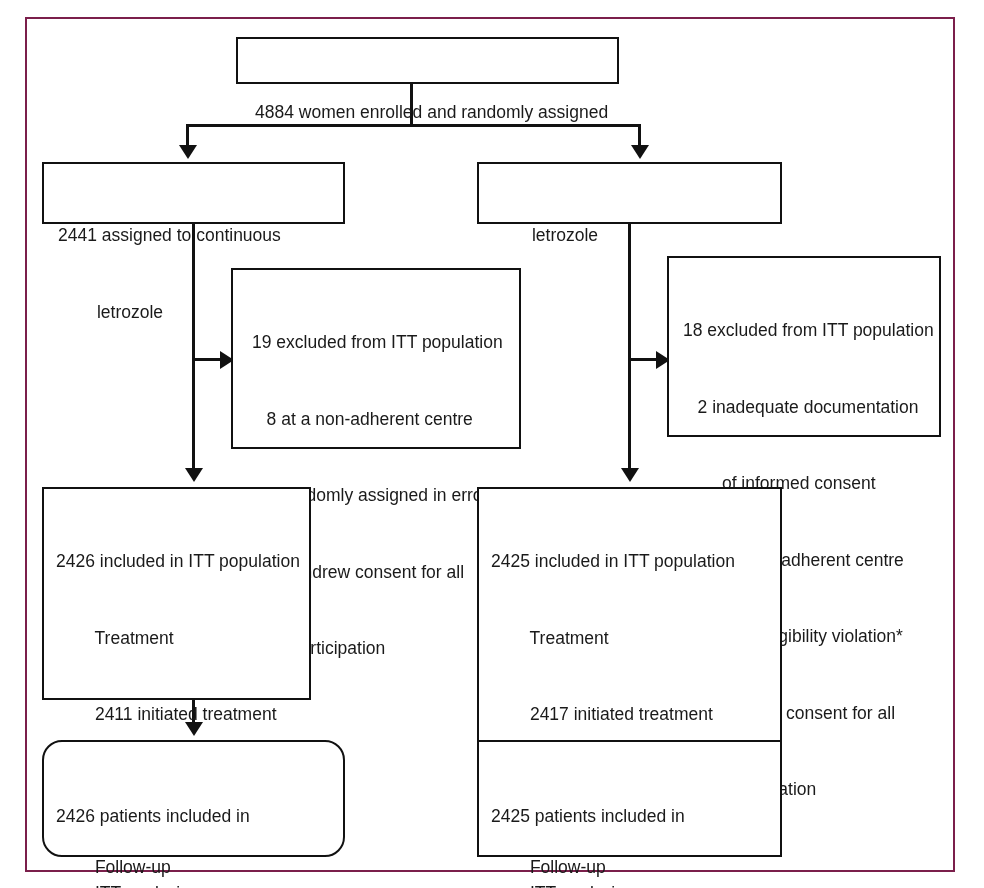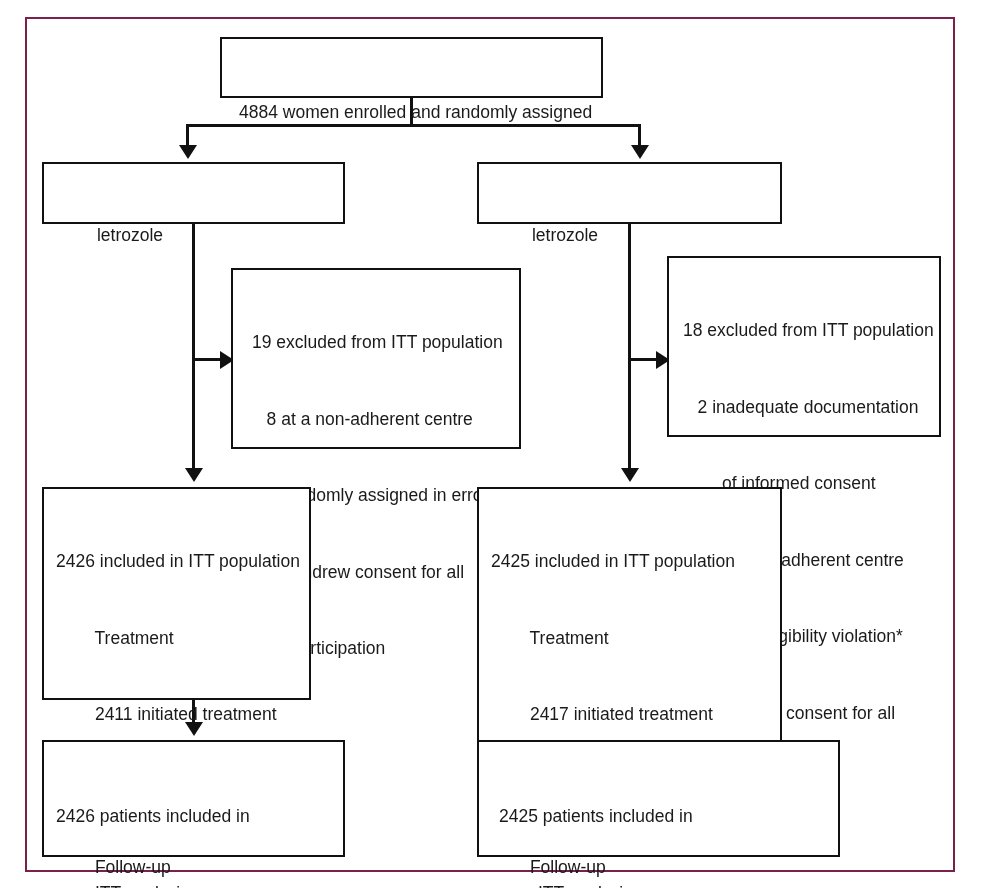--- a/index.html
+++ b/index.html
@@ -75,38 +75,39 @@
     z-index: 2;
   }
 </style>
 </head>
 <body>
 
 <div id="canvas">
 
   <div id="outer-frame"></div>
 
-  <div class="box" style="left:220px; top:37px; width:383px; height:61px;">
+  <div class="box" style="left:236px; top:37px; width:383px; height:47px;">
     <div class="box-text" style="padding:10px 0 0 17px;">
       <span class="ln">4884 women enrolled and randomly assigned</span>
     </div>
   </div>
 
   <div class="vline" style="left:410px; top:84px; height:40px;"></div>
 
   <div class="hline" style="left:186px; top:124px; width:455px;"></div>
 
   <div class="vline" style="left:186px; top:124px; height:23px;"></div>
   <div class="arrow-down" style="left:178.5px; top:145px;"></div>
 
   <div class="vline" style="left:638px; top:124px; height:23px;"></div>
   <div class="arrow-down" style="left:630.5px; top:145px;"></div>
 
   <div class="box" style="left:42px; top:162px; width:303px; height:62px;">
     <div class="box-text" style="padding:8px 0 0 14px;">
+      <span class="ln">2441 assigned to continuous</span>
       <span class="ln">        letrozole</span>
     </div>
   </div>
 
   <div class="box" style="left:477px; top:162px; width:305px; height:62px;">
     <div class="box-text" style="padding:8px 0 0 14px;">
       <span class="ln">        letrozole</span>
     </div>
   </div>
 
@@ -169,30 +170,30 @@
       
     </div>
   </div>
 
   <div class="vline" style="left:192px; top:700px; height:26px;"></div>
   <div class="arrow-down" style="left:184.5px; top:722px;"></div>
 
   <div class="vline" style="left:628px; top:700px; height:26px;"></div>
   <div class="arrow-down" style="left:620.5px; top:722px;"></div>
 
-  <div class="box" style="left:42px; top:740px; width:303px; height:117px;">
+  <div class="box" style="left:42px; top:740px; width:303px; height:117px;border-radius:20px;">
     <div class="box-text" style="padding:11px 0 0 12px;">
       <span class="ln">2426 patients included in</span>
       <span class="ln">        ITT analysis</span>
       
       
     </div>
   </div>
 
-  <div class="box" style="left:477px; top:740px; width:363px; height:117px;padding-left:8px;">
+  <div class="box" style="left:477px; top:740px; width:305px; height:117px;">
     <div class="box-text" style="padding:11px 0 0 12px;">
       <span class="ln">2425 patients included in</span>
       <span class="ln">        ITT analysis</span>
       
       
     </div>
   </div>
 
 </div>
 

